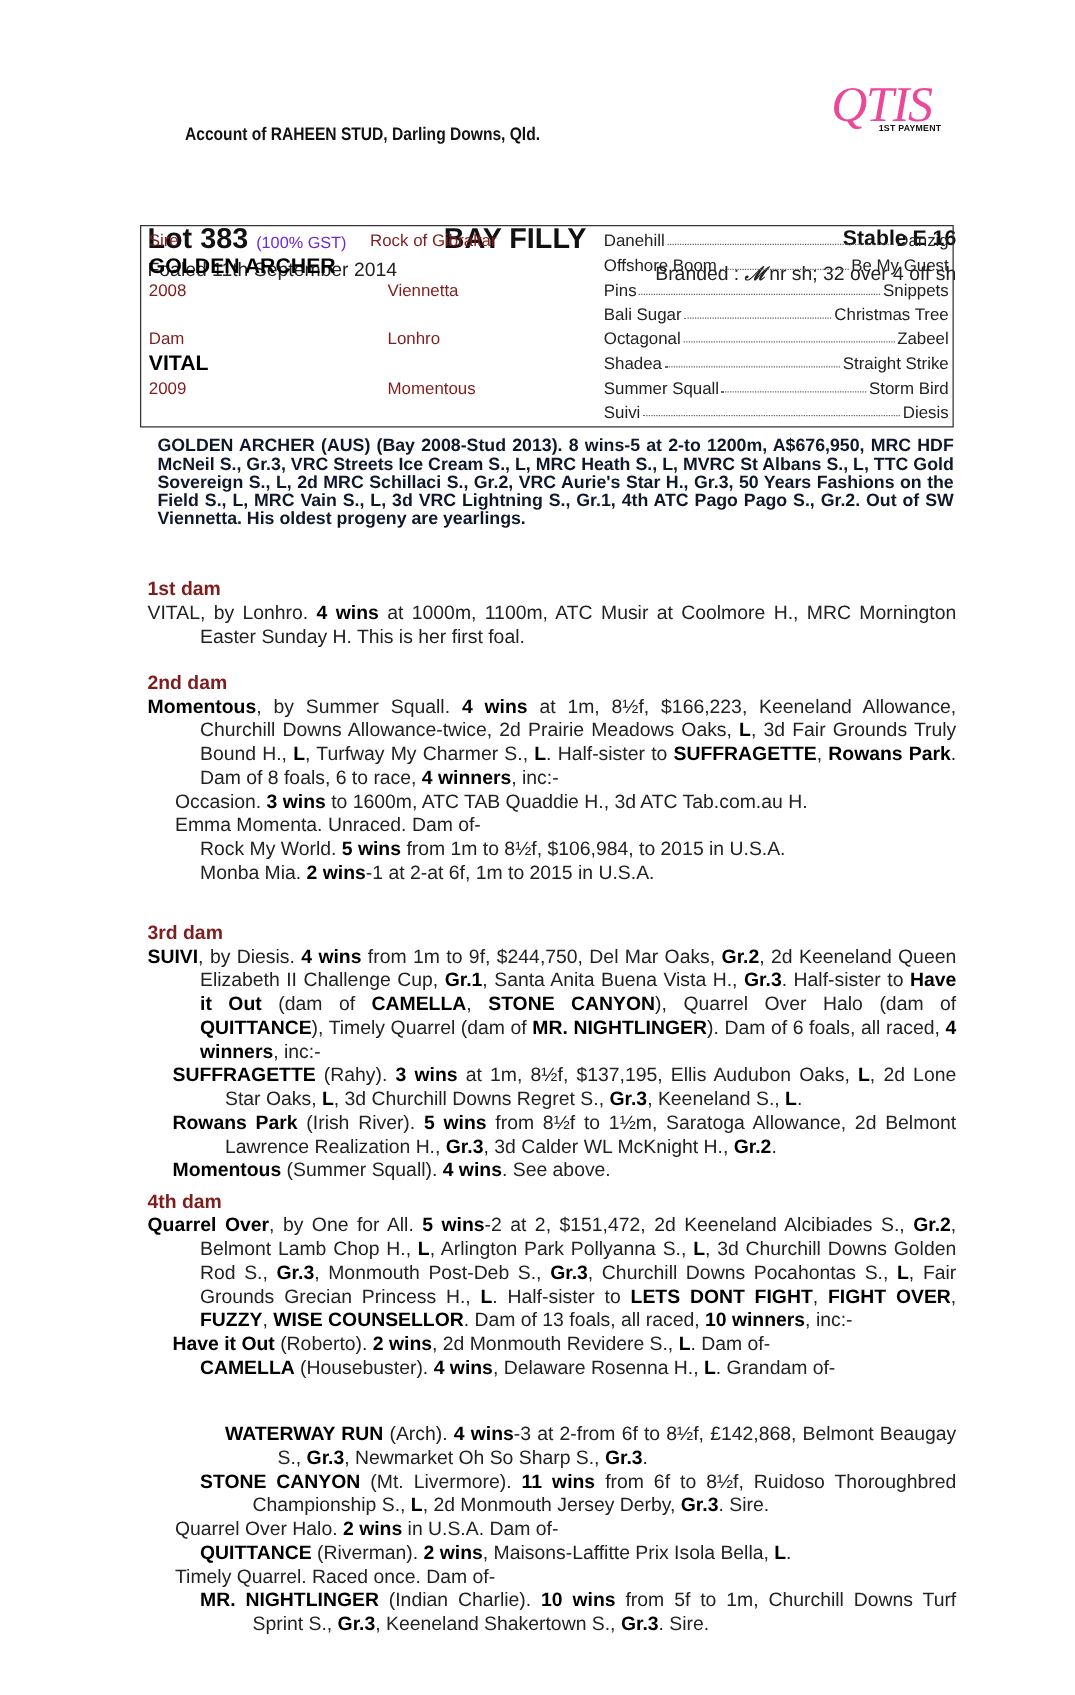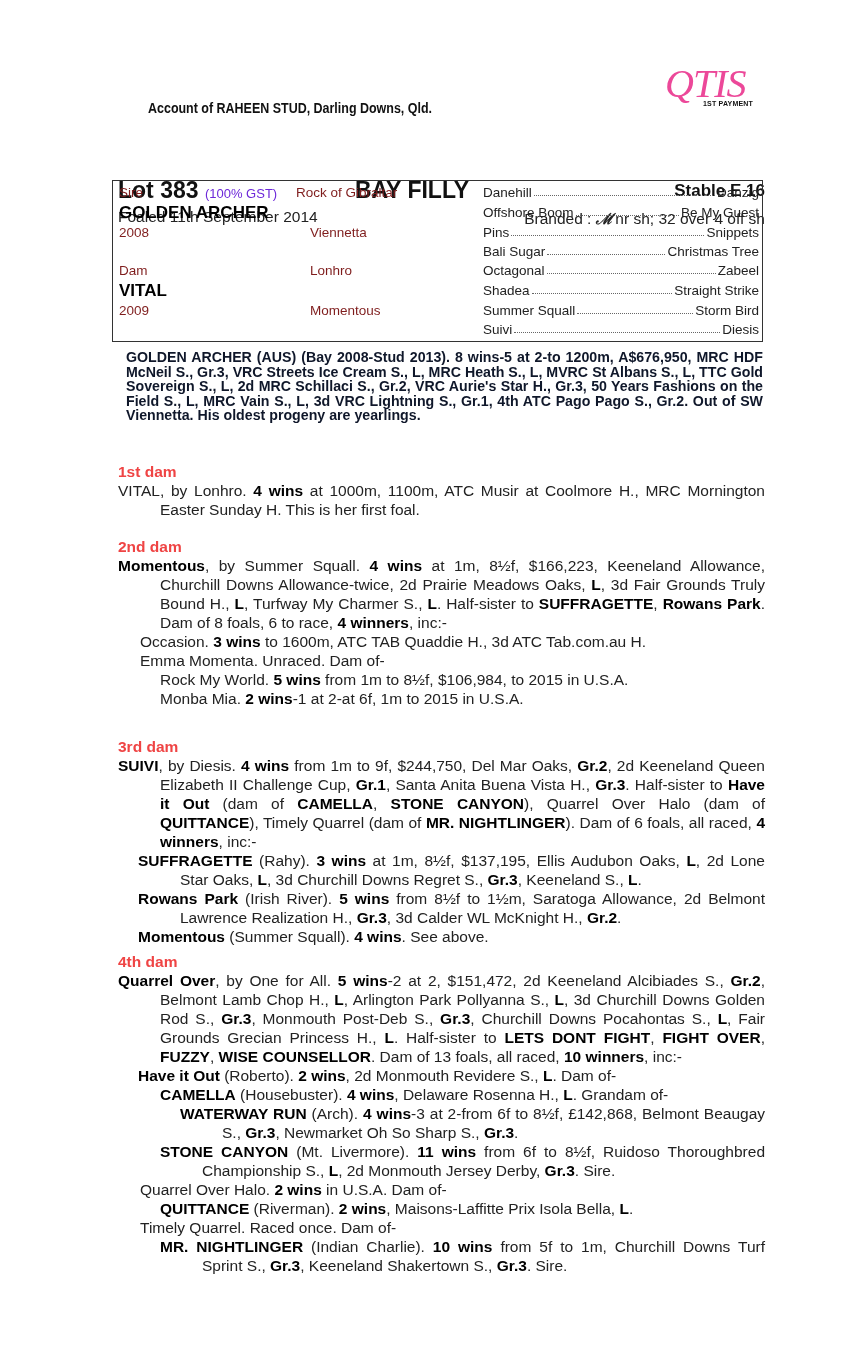--- a/index.html
+++ b/index.html
@@ -26,27 +26,27 @@
               border: 1.5px solid #333; box-sizing: border-box; }
   .ped-line { position: absolute; font-size: 13.5px; color: #7f1d1d; white-space: nowrap; }
   .ped-bold { position: absolute; font-size: 17px; font-weight: 900; color: #000; white-space: nowrap; }
   .anc { position: absolute; left: 370px; width: 276px; font-size: 13.5px; color: #222;
          display: flex; white-space: nowrap; }
   .anc .dots { flex: 1; border-bottom: 1.5px dotted #666; margin: 0 2px 4px 2px; }
 
   .summary { position: absolute; left: 126px; top: 350px; width: 637px; font-size: 14.2px;
              font-weight: 900; line-height: 14.5px; text-align: justify; color: #0f172a; }
   .sec { position: absolute; left: 118px; width: 647px; font-size: 15.5px; color: #222; line-height: 19px; }
-  .sec h3 { margin: 0; font-size: 15.5px; font-weight: 900; color: #ef4444; line-height: 19px; }
+  .sec h3 { margin: 0; font-size: 15.5px; font-weight: 900; color: #7f1d1d; line-height: 19px; }
   .p { text-align: justify; }
   .i0 { padding-left: 42px; text-indent: -42px; }
   .i1 { padding-left: 42px; }
   .i1h { padding-left: 62px; text-indent: -42px; }
   .i3h { padding-left: 84px; text-indent: -42px; }
-  .i4h { padding-left: 104px; text-indent: -42px; }
+  .i4h { padding-left: 104px; text-indent: -42px; margin-top: 34px; }
   b, .b { font-weight: 900; color: #000; }
 </style>
 </head>
 <body>
 
 <div class="logo">
   <span class="logo-text">QTIS</span>
   <span class="logo-sub">1ST PAYMENT</span>
 </div>
 

